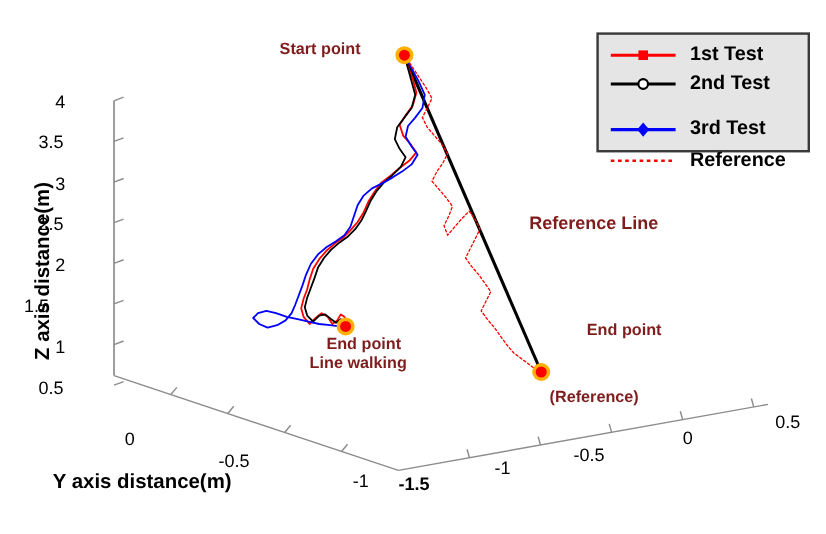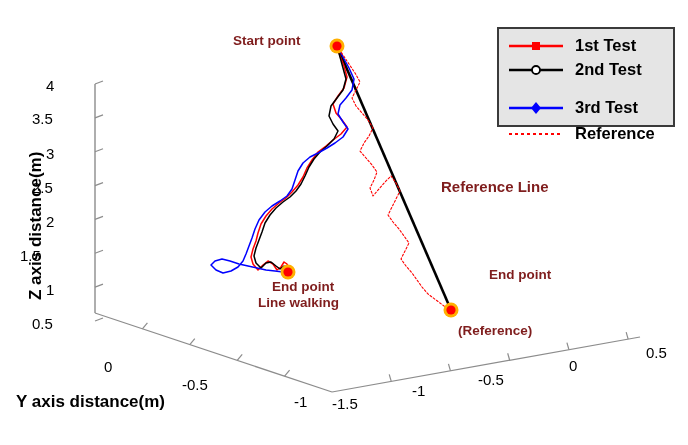--- a/index.html
+++ b/index.html
@@ -149,29 +149,29 @@
       <div class="tick-label" style="left: 32px; top: 315px;">0.5</div>
     </div>
 
   <div id="y-ticks">
       <div class="tick-label" style="left: 104px; top: 358px;">0</div>
       <div class="tick-label" style="left: 182px; top: 376px;">-0.5</div>
       <div class="tick-label" style="left: 294px; top: 393px;">-1</div>
     </div>
 
   <div id="x-ticks">
-      <div class="tick-label" style="left: 332px; top: 395px;">-1.5</div>
+      <div class="tick-label" style="left: 332px; top: 395px; font-weight: bold;">-1.5</div>
       <div class="tick-label" style="left: 412px; top: 382px;">-1</div>
       <div class="tick-label" style="left: 478px; top: 371px;">-0.5</div>
       <div class="tick-label" style="left: 569px; top: 357px;">0</div>
       <div class="tick-label" style="left: 646px; top: 344px;">0.5</div>
     </div>
 
   <div class="axis-title" id="z-axis-title" style="left:26px; top:300px;">Z axis distance(m)</div>
-  <div class="axis-title" style="left:16px; top:392px;">Y axis distance(m)</div>
+  <div class="axis-title" style="left:44px; top:392px;">Y axis distance(m)</div>
 
   <div id="annotations">
       <div class="annotation" style="left: 233px; top: 33px;">Start point</div>
       <div class="annotation" style="left: 272px; top: 279px;">End point</div>
       <div class="annotation" style="left: 258px; top: 295px;">Line walking</div>
       <div class="annotation small" style="left: 441px; top: 178px;">Reference Line</div>
       <div class="annotation" style="left: 489px; top: 267px;">End point</div>
       <div class="annotation" style="left: 458px; top: 284px; margin-top: 39px;">(Reference)</div>
     </div>
 

